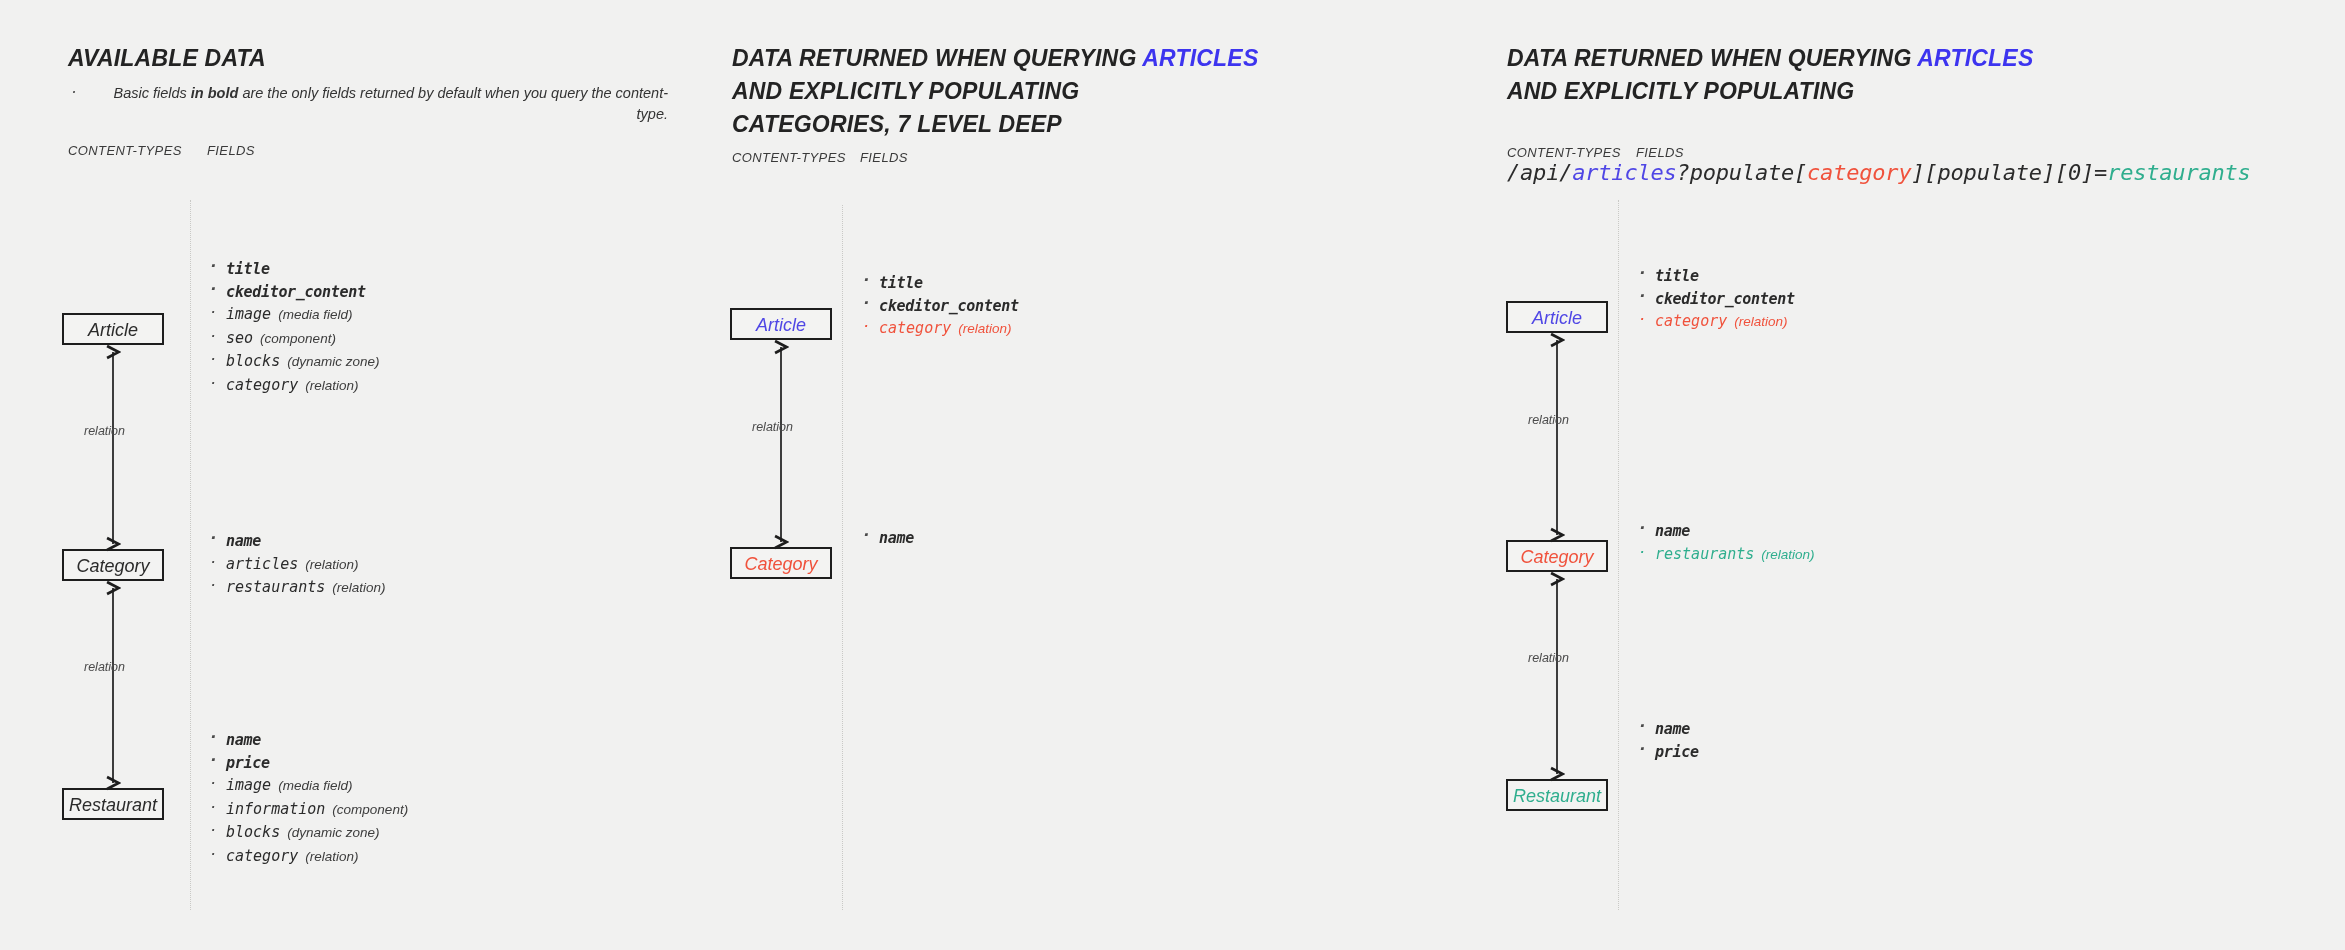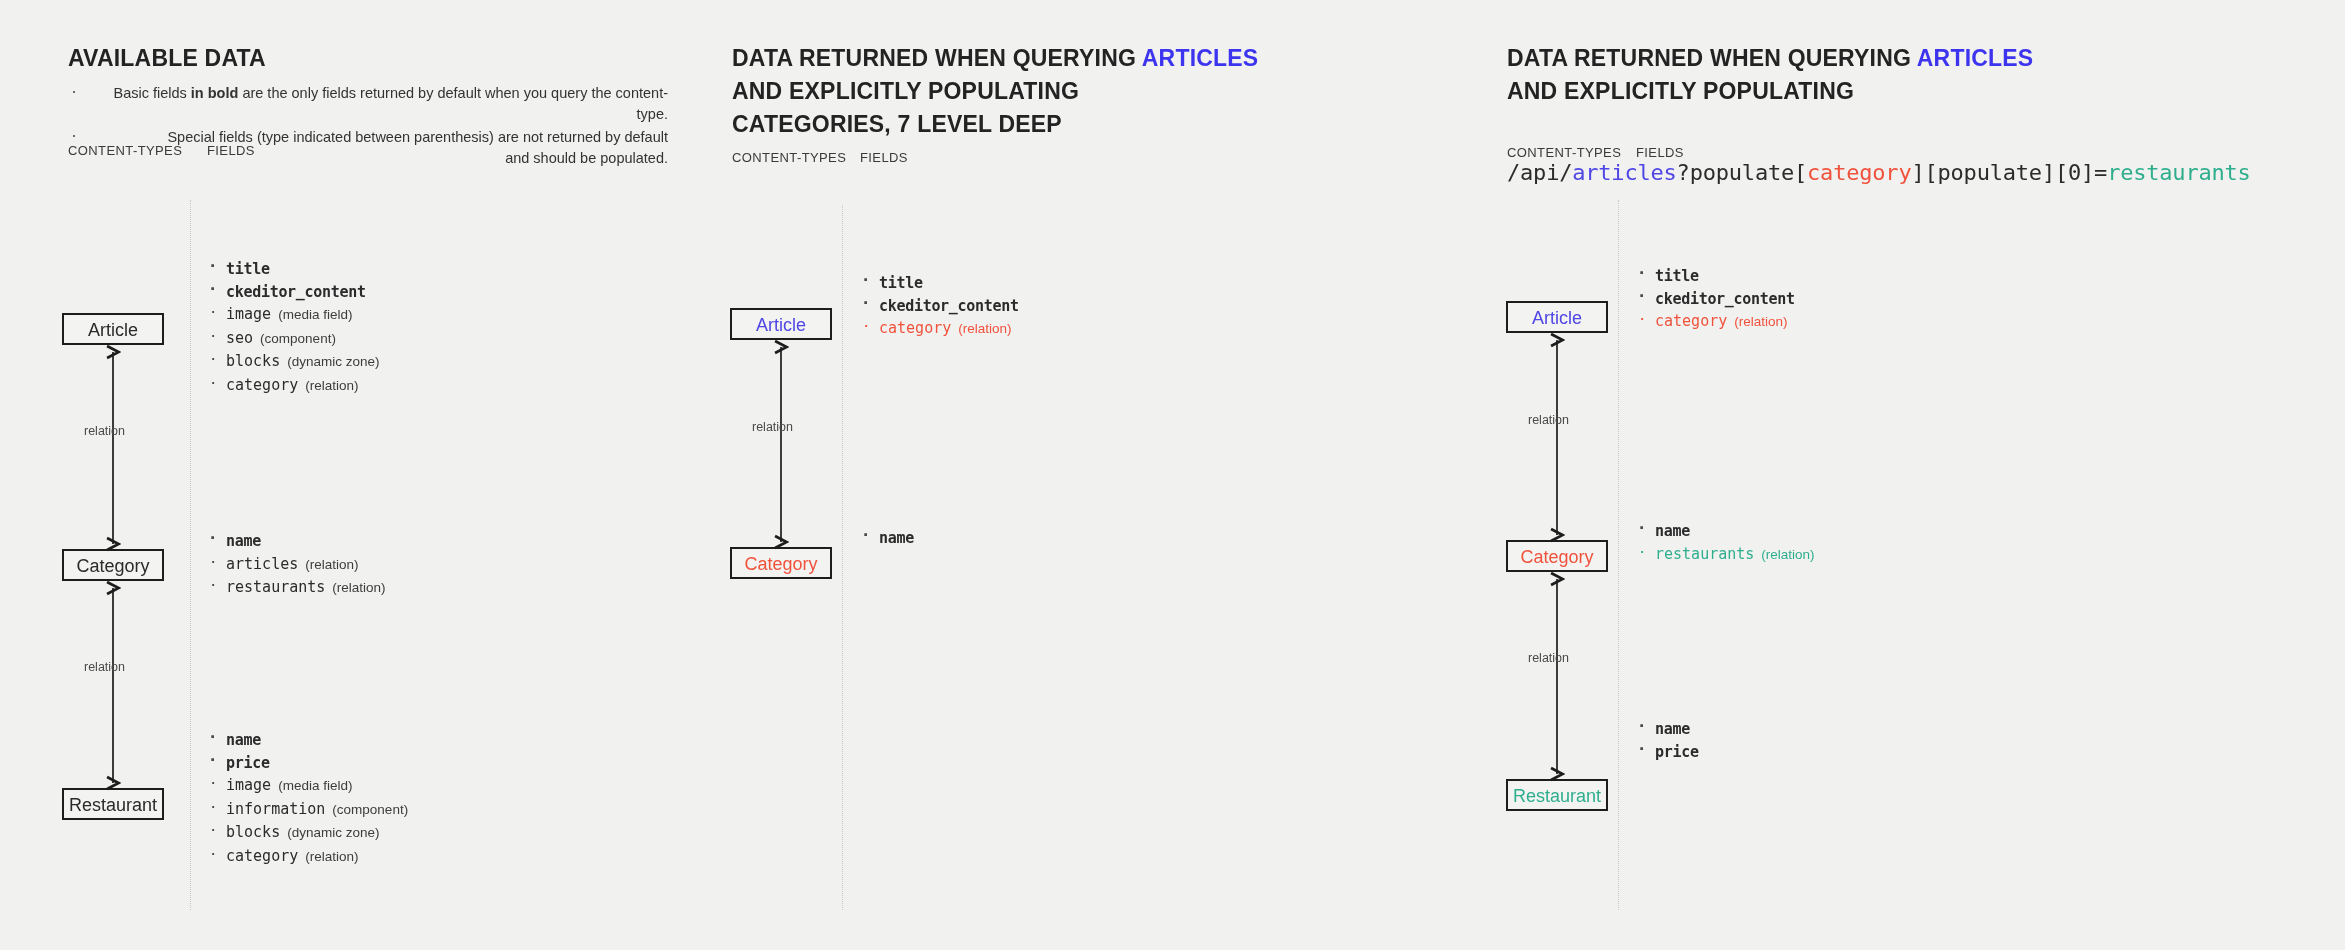--- a/index.html
+++ b/index.html
@@ -12,20 +12,21 @@
     background: #f1f1f0;
     font-family: "Liberation Sans", sans-serif;
     color: #2b2b2b;
     overflow: hidden;
     position: relative;
   }
   .page {
     position: relative;
     width: 1948px;
     height: 950px;
+    font-style: italic;
   }
 
   
   .col {
     position: absolute;
     top: 0;
     height: 950px;
   }
   #col-0 { left: 0px;    width: 720px; }
   #col-1 { left: 720px;  width: 765px; }
@@ -182,23 +183,20 @@
 
   <div class="col" id="col-0">
 
     <div class="heading">
       <span>AVAILABLE DATA</span>
     </div>
 
     <div class="notes">
       <div class="note">
         Basic fields <b>in bold</b> are the only fields returned by default when you query the content-type.
-      </div>
-      <div class="note">
-        Special fields (type indicated between parenthesis) are not returned by default<br>and should be populated.
       </div>
     </div>
 
     <div class="seclabel" style="left:68px; top:143px;">CONTENT-TYPES</div>
     <div class="seclabel" style="left:207px; top:143px;">FIELDS</div>
 
     <div class="divider" style="left:190px; top:200px; height:710px;"></div>
 
     <div class="ctbox" style="left:62px; top:313px; width:102px;">Article</div>
     <div class="ctbox" style="left:62px; top:549px; width:102px;">Category</div>

